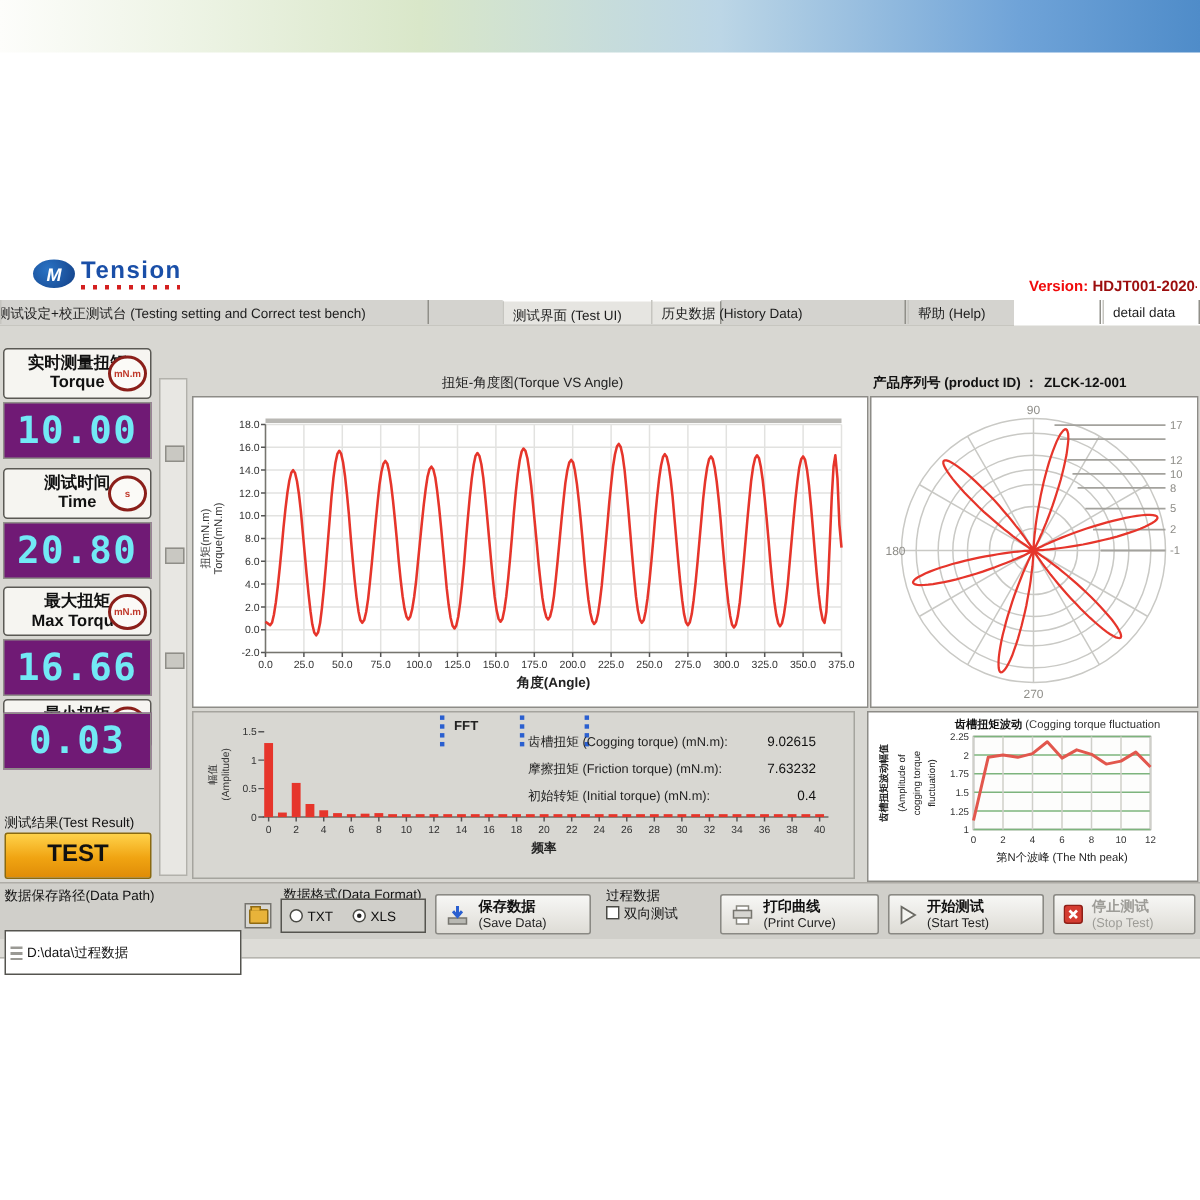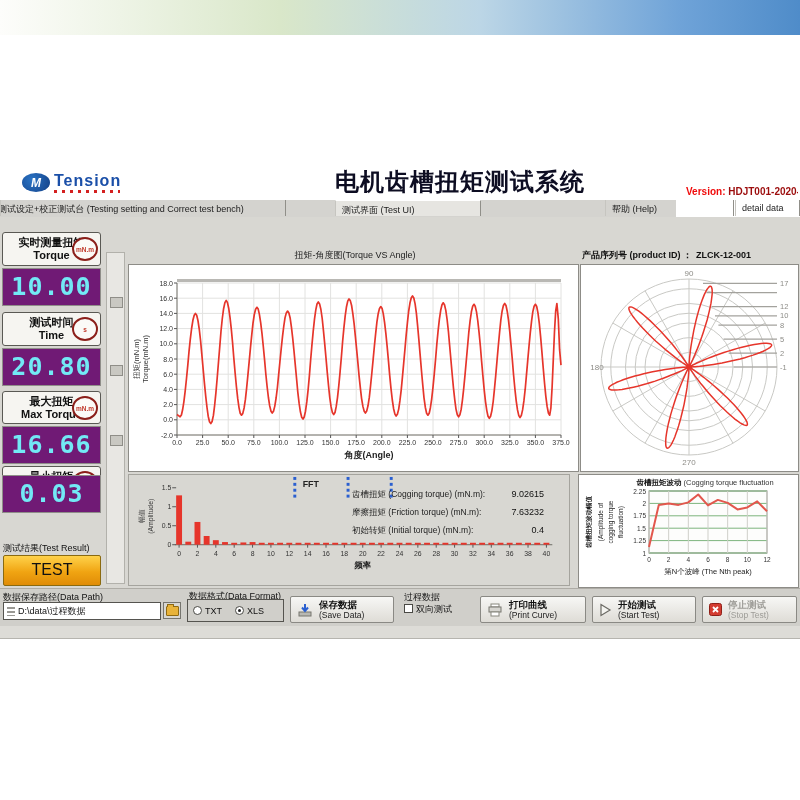--- a/index.html
+++ b/index.html
@@ -35,37 +35,37 @@
      box-sizing:border-box;text-align:center;padding-top:3px;position:absolute;}
   .mlabel .cn{font-size:11px;font-weight:bold;color:#111;line-height:13px;}
   .mlabel .en{font-size:11px;font-weight:bold;color:#111;line-height:13px;}
   .badge{position:absolute;right:2px;top:4px;width:26px;height:24px;border:2px solid #8b1f1a;border-radius:50%;
      background:#fbfaf7;color:#c0392b;font-size:6.5px;font-weight:bold;display:flex;align-items:center;justify-content:center;box-sizing:border-box;}
   .mlcd{left:2px;width:99px;height:38px;background:#701a75;border:1px solid #8f8e89;box-sizing:border-box;
      color:#72e9f5;font-family:"DejaVu Sans Mono",monospace;font-weight:bold;font-size:25px;
      text-align:center;line-height:36px;letter-spacing:1px;position:absolute;}
   .tr-label{left:3px;top:542px;font-size:9px;color:#111;}
   .test-btn{left:3px;top:555px;width:96px;height:29px;background:linear-gradient(#ffd24a,#f0a412 55%,#e08c07);
-     border:1px solid #8a6a10;border-radius:2px;color:#111;font-size:16px;font-weight:normal;
+     border:1px solid #8a6a10;border-radius:2px;color:#111;font-size:16px;font-weight:bold;
      text-align:center;line-height:27px;}
   
   .panel{position:absolute;background:#fff;border:1px solid #8d8c87;}
   .chart-title{left:160px;top:249px;width:390px;text-align:center;font-size:9px;color:#222;}
   .product{left:582px;top:249px;font-size:9px;font-weight:bold;color:#111;white-space:nowrap;}
   .product .pv{margin-left:4px;}
   .scrollbar{left:106px;top:252px;width:19px;height:332px;background:#e8e7e3;border:1px solid #b2b1ab;box-sizing:border-box;}
   .sb-h{position:absolute;left:3px;width:11px;height:9px;background:#c9c8c2;border:1px solid #8f8e88;}
   .fftbox{left:128px;top:474px;width:442px;height:112px;border:1px solid #a5a49e;box-sizing:border-box;}
   .result-row{position:absolute;left:352px;width:192px;display:flex;justify-content:space-between;font-size:8.5px;color:#222;}
   .result-row .rv{font-size:9px;color:#111;}
   
   .bottombar{left:0;top:588px;width:800px;height:38px;background:#d0cfca;border-top:1px solid #aeaca6;}
   .bottomstrip{left:0;top:626px;width:800px;height:12px;background:#dddcd7;border-bottom:1px solid #b6b5af;}
   .blabel{position:absolute;font-size:9px;color:#111;white-space:nowrap;}
-  .pathbox{left:3px;top:602px;width:158px;height:18px;background:#fff;border:1px solid #55544f;box-sizing:border-box;
+  .pathbox{left:3px;top:620px;width:158px;height:30px;background:#fff;border:1px solid #55544f;box-sizing:border-box;
      display:flex;align-items:center;font-size:9px;color:#111;padding-left:3px;}
   .path-icon{width:8px;height:9px;margin-right:3px;
      background:repeating-linear-gradient(#9a9994 0 2px,transparent 2px 4px);}
   .browse{left:163px;top:602px;width:18px;height:17px;background:#d8d7d2;border:1px solid #76756f;box-sizing:border-box;
      display:flex;align-items:center;justify-content:center;}
   .folder{width:11px;height:8px;background:#e8b33a;border:1px solid #8f6a12;border-radius:1px;position:relative;}
   .folder::before{content:"";position:absolute;left:0;top:-3px;width:5px;height:2px;background:#e8b33a;border:1px solid #8f6a12;border-bottom:none;}
   .fmtgroup{left:187px;top:599px;width:97px;height:23px;border:1px solid #55544f;box-sizing:border-box;
      display:flex;align-items:center;gap:13px;padding-left:5px;background:#d0cfca;}
   .radio{display:flex;align-items:center;gap:3px;font-size:9px;color:#111;}
@@ -84,33 +84,35 @@
 
 <div class="abs top-line"></div>
 <div class="abs header">
   <div class="abs logo" style="position:absolute;">
     <div class="logo-mark">M</div>
     <div class="logo-right">
       <span class="logo-text">Tension</span>
       <span class="logo-sub"></span>
     </div>
   </div>
-  <div class="abs app-title">电机齿槽扭矩测试系统</div>
   <div class="abs version">
     <span class="vl">Version:</span>
     <span class="vv">HDJT001-2020-102</span>
   </div>
 </div>
 
 <div class="abs tabbar">
   <div class="tab" style="left:0;width:286px;">
     <span style="margin-left:-9px;">测试设定+校正测试台 (Testing setting and Correct test bench)</span>
   </div>
   <div class="tab active" style="left:287px;width:146px;">
     <span>测试界面 (Test UI)</span>
+  </div>
+  <div class="tab" style="left:434px;width:170px;">
+    <span>历史数据 (History Data)</span>
   </div>
   <div class="tab" style="left:605px;width:129px;">
     <span>帮助 (Help)</span>
   </div>
   <div class="tab" style="left:735px;width:65px;">
     <span>detail data</span>
   </div>
 </div>
 
 <div class="abs main-bg"></div>

